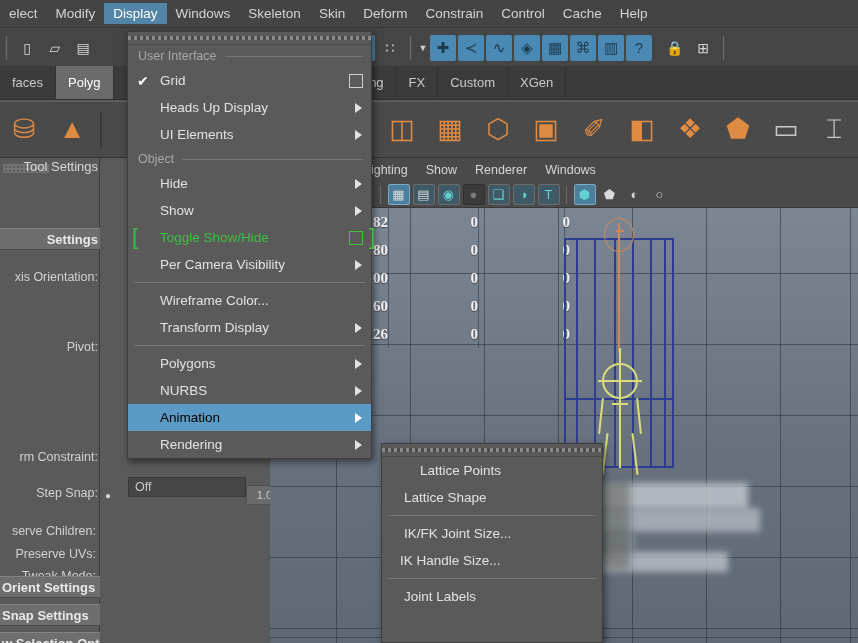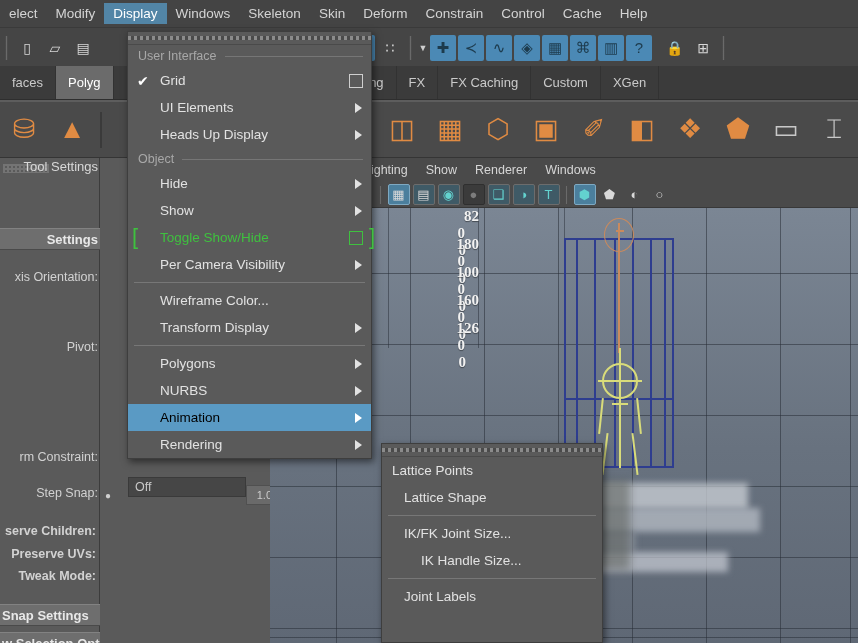--- a/index.html
+++ b/index.html
@@ -139,21 +139,21 @@
   }
   .field-row .lbl {
     font-size: 12.5px; color: #d2d2d2; white-space: nowrap; padding-right: 2px;
   }
   .chk-row {
     position: absolute; width: 120px; height: 17px;
     display: flex; align-items: center;
   }
   .chk-row .lbl {
     font-size: 12.5px; color: #d2d2d2; white-space: nowrap;
-    width: 100px; text-align: right; padding-right: 4px; font-weight: bold;
+    width: 100px; text-align: right; padding-right: 4px;
   }
   .chkbox {
     width: 13px; height: 13px; background: #3a3a3a;
     border: 1px solid #2c2c2c;
   }
   .step-dot {
     position: absolute; font-size: 10px; color: #cfcfcf;
   }
 
   
@@ -225,21 +225,21 @@
       repeating-linear-gradient(to bottom, rgba(40,46,55,.55) 0 1px, transparent 1px 71px);
     background-position: -8px -6px;
   }
 
   
   .num-table {
     position: absolute; left: 0; top: 0; width: 300px; height: 140px;
   }
   .num-row {
     position: absolute; left: 0; width: 300px; height: 28px;
-    display: flex; align-items: center; flex-direction: column;
+    display: flex; align-items: center;
   }
   .num-c1 { width: 118px; }
   .num-c2 { width: 90px; text-align: right; }
   .num-c3 { width: 92px; text-align: right; }
   .num-txt {
     font-family: "Liberation Serif", serif;
     font-size: 15px; font-weight: bold; color: #f2f2f2;
     text-shadow: 0 1px 1px rgba(0,0,0,.45);
   }
   .num-vline {
@@ -413,21 +413,20 @@
   </div>
 
   <div class="shelftabs">
     <div class="shelftab">faces</div>
     <div class="shelftab sel">Polyg</div>
     <div class="shelftab" style="width:198px">
       <span style="margin-left:auto">n</span>
     </div>
     <div class="shelftab">Rendering</div>
     <div class="shelftab">FX</div>
-    <div class="shelftab">FX Caching</div>
     <div class="shelftab">Custom</div>
     <div class="shelftab">XGen</div>
   </div>
 
   <div class="shelficons">
     <div class="sh-icon">
         <span class="sh-glyph">⛁</span>
       </div>
     <div class="sh-icon">
         <span class="sh-glyph">▲</span>
@@ -498,20 +497,23 @@
     </div>
     <div class="chk-row" style="top:387px">
       <span class="lbl">Preserve UVs:</span>
       <span class="chkbox"></span>
     </div>
     <div class="chk-row" style="top:409px">
       <span class="lbl">Tweak Mode:</span>
       <span class="chkbox"></span>
     </div>
 
+    <div class="sec-header" style="top:418px; width:178px">
+      <span style="margin-right:auto; padding-left:2px">Orient Settings</span>
+    </div>
     <div class="sec-header" style="top:446px; width:178px">
       <span style="margin-right:auto; padding-left:2px">Snap Settings</span>
     </div>
     <div class="sec-header" style="top:474px; width:178px">
       <span style="margin-right:auto; padding-left:2px">w Selection Options</span>
     </div>
   </div>
 
   <div class="centerstrip">
     <span class="step-dot" style="left:5px; top:332px">●</span>
@@ -657,25 +659,25 @@
       <span>User Interface</span>
       <span class="secline"></span>
     </div>
 
     <div class="menu-item">
       <span class="chk">✔</span>
       <span>Grid</span>
       <span class="obox"></span>
     </div>
     <div class="menu-item">
+      <span>Heads Up Display</span>
+      <span class="arrow"></span>
+    </div>
+    <div class="menu-item">
       <span>UI Elements</span>
-      <span class="arrow"></span>
-    </div>
-    <div class="menu-item">
-      <span>Heads Up Display</span>
       <span class="arrow"></span>
     </div>
 
     <div class="menu-sec">
       <span>Object</span>
       <span class="secline"></span>
     </div>
 
     <div class="menu-item">
       <span>Hide</span>
@@ -722,33 +724,33 @@
     </div>
     <div class="menu-item">
       <span>Rendering</span>
       <span class="arrow"></span>
     </div>
   </div>
 
   <div class="menu" style="left:381px; top:443px; width:222px; height:200px">
     <div class="menu-tear"></div>
 
-    <div class="menu-item" style="padding-left:10px">
+    <div class="menu-item" style="padding-left:38px">
       <span>Lattice Points</span>
     </div>
     <div class="menu-item" style="padding-left:22px">
       <span>Lattice Shape</span>
     </div>
 
     <div class="menu-sepline"></div>
 
     <div class="menu-item" style="padding-left:22px">
       <span>IK/FK Joint Size...</span>
     </div>
-    <div class="menu-item" style="padding-left:39px">
+    <div class="menu-item" style="padding-left:18px">
       <span>IK Handle Size...</span>
     </div>
 
     <div class="menu-sepline"></div>
 
     <div class="menu-item" style="padding-left:22px">
       <span>Joint Labels</span>
     </div>
   </div>
 

